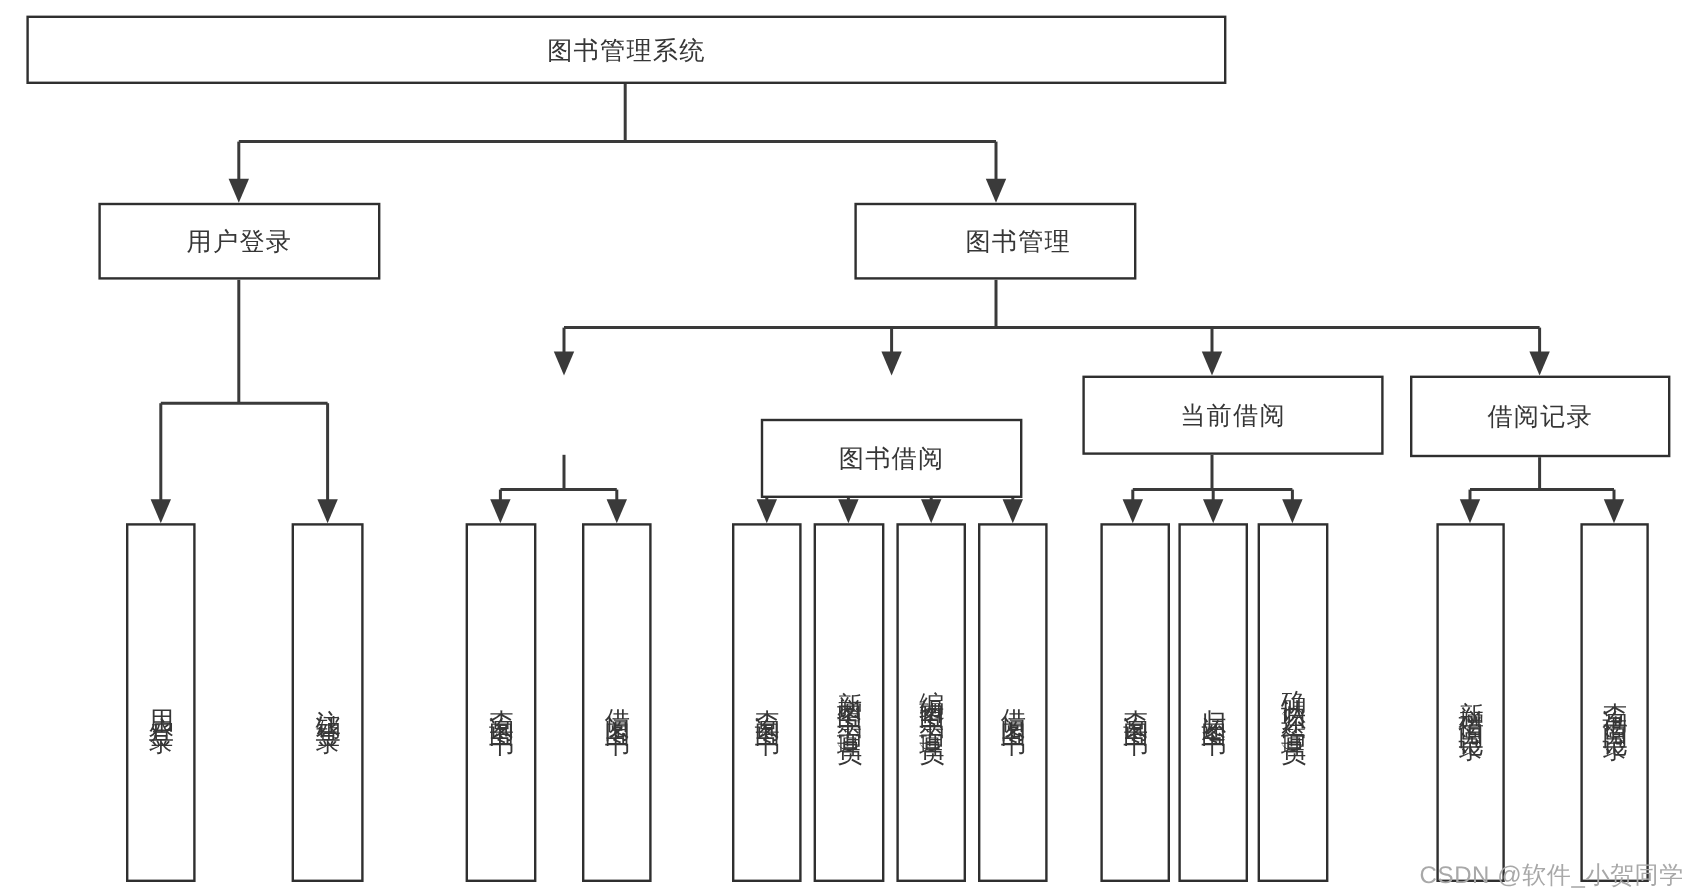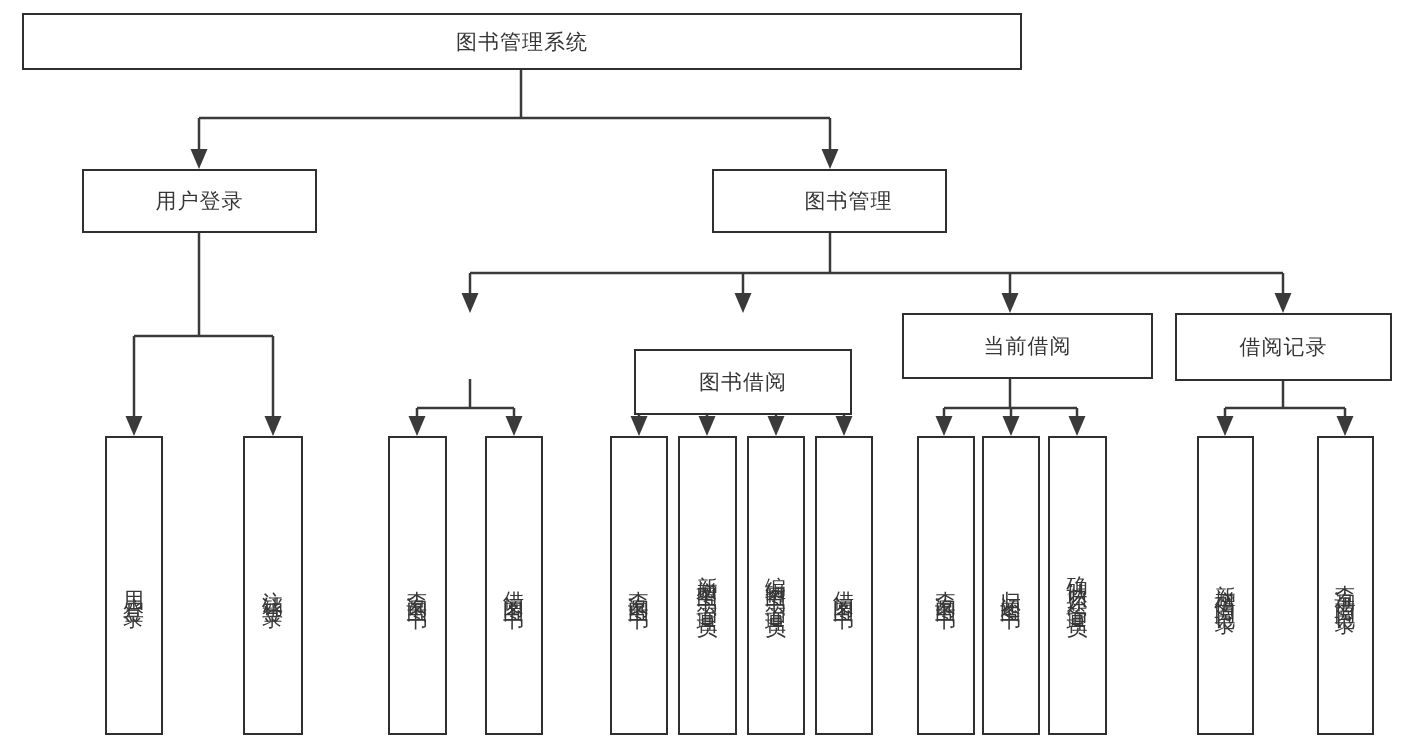--- a/index.html
+++ b/index.html
@@ -169,13 +169,14 @@
     <span class="vtext">确认归还（管理员）</span>
   </div>
 
   <div class="box vbox" style="left:1197px; top:436px; width:57px; height:299px;">
     <span class="vtext">新增借阅记录</span>
   </div>
   <div class="box vbox" style="left:1317px; top:436px; width:57px; height:299px;">
     <span class="vtext">查询借阅记录</span>
   </div>
 
+  <div class="watermark" style="left:1183px; top:716px;">CSDN @软件_小贺同学</div>
 </div>
 
 </body></html>

